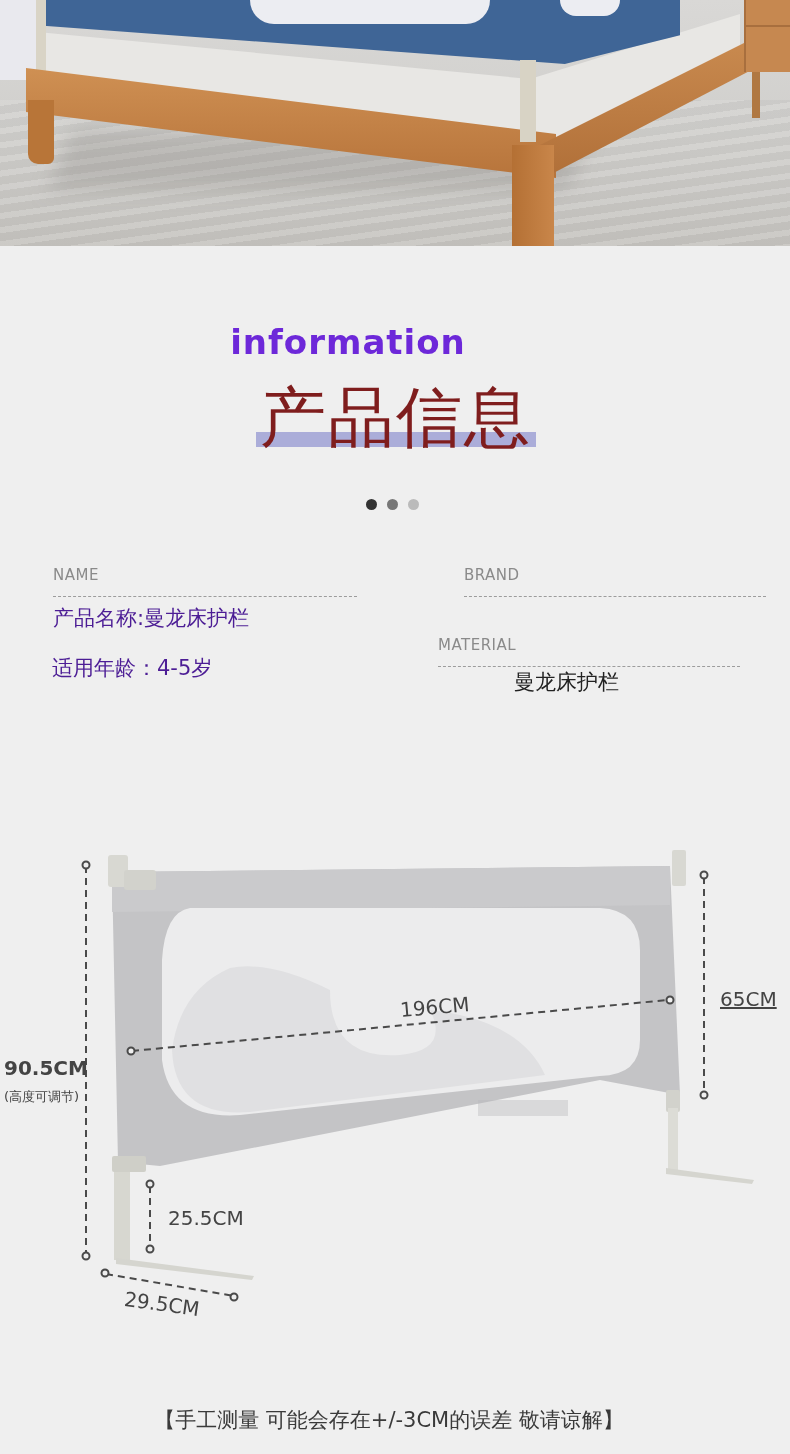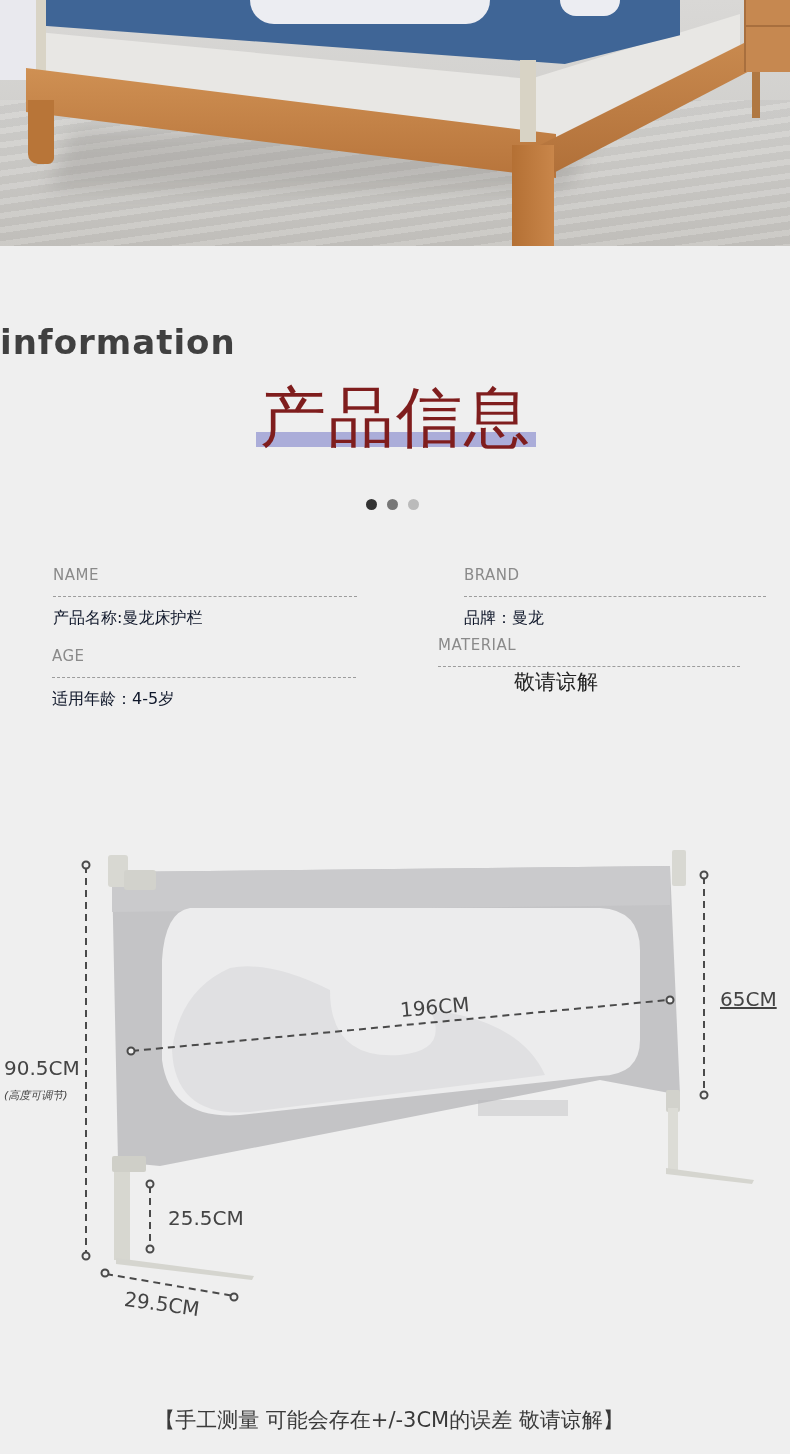--- a/index.html
+++ b/index.html
@@ -24,37 +24,37 @@
     clip-path: polygon(0 75%, 100% 0, 100% 22%, 0 100%); }
   .hero .leg1 { position: absolute; left: 28px; top: 100px; width: 26px; height: 64px; background: #b87538; border-radius: 0 0 6px 10px; }
   .hero .leg2 { position: absolute; left: 512px; top: 145px; width: 42px; height: 101px; background: linear-gradient(90deg,#b47034,#c9864a); }
   .hero .post1 { position: absolute; left: 36px; top: 0; width: 10px; height: 72px; background: #d9d4c6; }
   .hero .post2 { position: absolute; left: 520px; top: 60px; width: 16px; height: 82px; background: #d8d3c5; }
   .hero .nightstand { position: absolute; left: 744px; top: 0; width: 46px; height: 72px; background: #c68850; border-left: 2px solid #a86f3e; }
   .hero .ns-line { position: absolute; left: 744px; top: 25px; width: 46px; height: 2px; background: #a86f3e; }
   .hero .ns-leg { position: absolute; left: 752px; top: 72px; width: 8px; height: 46px; background: #b07842; }
 
   
-  .title-en { position: absolute; top: 322px; left: 0; width: 696px; text-align: left; font-size: 34px; font-weight: bold; color: #404040; letter-spacing: 1px; font-family: "DejaVu Sans", sans-serif; }
+  .title-en { position: absolute; top: 322px; left: 0; width: 696px; text-align: center; font-size: 34px; font-weight: bold; color: #6d28d9; letter-spacing: 1px; font-family: "DejaVu Sans", sans-serif; }
   .title-cn-wrap { position: absolute; top: 382px; left: 256px; width: 280px; height: 72px; }
   .title-bar { position: absolute; left: 0; top: 50px; width: 280px; height: 15px; background: #abadd9; }
   .title-cn { position: absolute; left: 0; top: 0; width: 280px; text-align: center; font-size: 66px; line-height: 72px; color: #7f1d1d; letter-spacing: 2px; }
   .dots { position: absolute; top: 499px; left: 366px; display: flex; gap: 10px; }
   .dot { width: 11px; height: 11px; border-radius: 50%; }
 
   
   .info { position: absolute; }
   .info .lbl { font-size: 15px; color: #8a8a8a; letter-spacing: 0.5px; padding-bottom: 12px; border-bottom: 1px dashed #9c9c9c; }
-  .info .val { font-size: 16px; color: #0f172a; margin-top: 6px; line-height: 30px; }
+  .info .val { font-size: 21px; color: #4c1d95; margin-top: 6px; line-height: 30px; }
   .info .val2 { font-size: 21px; color: #222; line-height: 30px; padding-left: 76px; }
 
   
   .diagram { position: absolute; left: 0; top: 840px; width: 790px; height: 500px; }
   .meas { position: absolute; color: #444; font-size: 20px; }
-  .meas-sub { position: absolute; color: #444; font-size: 11px; font-style: italic; }
+  .meas-sub { position: absolute; color: #444; font-size: 13px; }
 
   .note { position: absolute; top: 1406px; left: 0; width: 778px; text-align: center; font-size: 21px; color: #3a3a3a; }
 </style>
 </head>
 <body>
 
 <div class="hero">
   <div class="wall"></div>
   <div class="floor-grain"></div>
   <div class="shadow"></div>
@@ -83,29 +83,27 @@
   <div class="dot" style="background:#777777"></div>
   <div class="dot" style="background:#bbbbbb"></div>
 </div>
 
 <div class="info" style="left:53px; top:566px; width:304px;">
   <div class="lbl">NAME</div>
   <div class="val">产品名称:曼龙床护栏</div>
 </div>
 <div class="info" style="left:464px; top:566px; width:302px;">
   <div class="lbl">BRAND</div>
-  <div class="val">品牌：曼龙</div>
 </div>
 <div class="info" style="left:52px; top:647px; width:304px;">
-  <div class="lbl">AGE</div>
   <div class="val">适用年龄：4-5岁</div>
 </div>
 <div class="info" style="left:438px; top:636px; width:302px;">
   <div class="lbl">MATERIAL</div>
-  <div class="val2">敬请谅解</div>
+  <div class="val2">曼龙床护栏</div>
 </div>
 
 <div class="diagram">
   <svg width="790" height="500" viewBox="0 840 790 500">
 
     <path d="M112 872 L670 866 L680 1095 L600 1080 L160 1166 L118 1162 Z" fill="#c4c4c6"></path>
 
     <path d="M112 872 L670 866 L670 905 L112 912 Z" fill="#cacacc"></path>
 
     <path d="M190 908 L600 908 Q640 910 640 950 L640 1040 Q640 1075 600 1076 L240 1115 Q170 1120 162 1060 L162 960 Q165 912 190 908 Z" fill="#ececed"></path>
@@ -139,21 +137,21 @@
       <circle cx="670" cy="1000" r="3.5"></circle>
       <circle cx="704" cy="875" r="3.5"></circle>
       <circle cx="704" cy="1095" r="3.5"></circle>
       <circle cx="150" cy="1184" r="3.5"></circle>
       <circle cx="150" cy="1249" r="3.5"></circle>
       <circle cx="105" cy="1273" r="3.5"></circle>
       <circle cx="234" cy="1297" r="3.5"></circle>
     </g>
   </svg>
 
-  <div class="meas" style="left:4px; top:216px;">90.5CM</div>
+  <div class="meas" style="left:4px; top:216px;font-weight:bold;">90.5CM</div>
   <div class="meas-sub" style="left:4px; top:248px;">(高度可调节)</div>
   <div class="meas" style="left:400px; top:155px; transform:rotate(-5deg);">196CM</div>
   <div class="meas" style="left:720px; top:147px;text-decoration:underline;">65CM</div>
   <div class="meas" style="left:168px; top:366px;">25.5CM</div>
   <div class="meas" style="left:124px; top:452px; transform:rotate(8deg);">29.5CM</div>
 </div>
 
 <div class="note">【手工测量 可能会存在+/-3CM的误差 敬请谅解】</div>
 
 </body></html>

